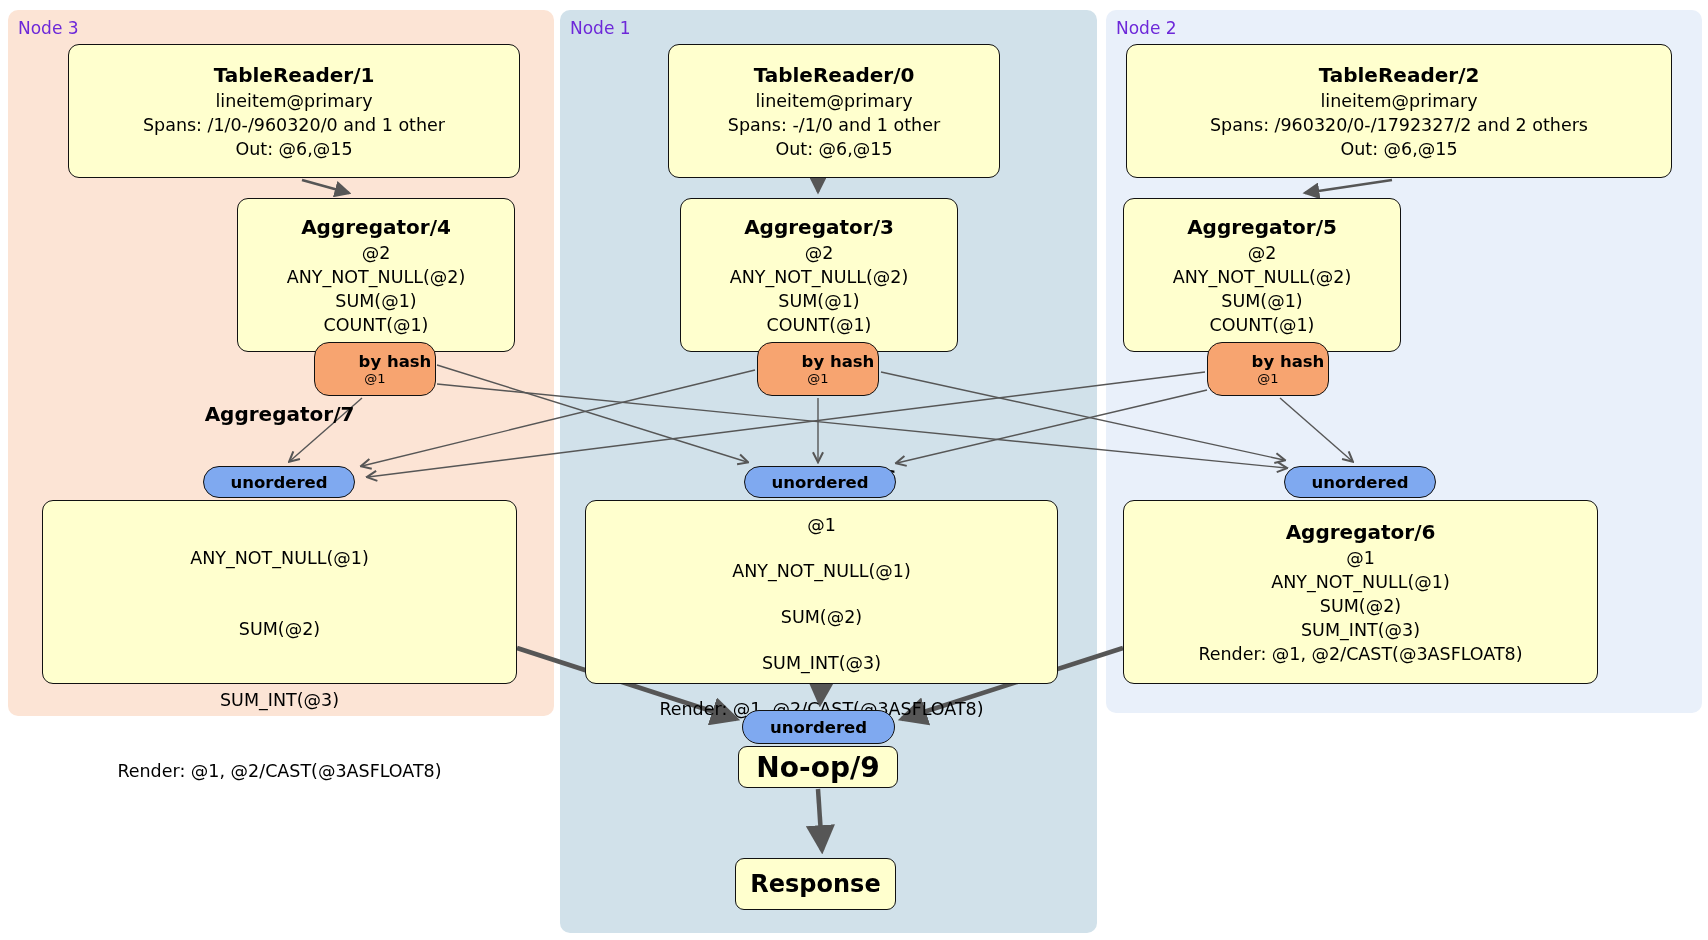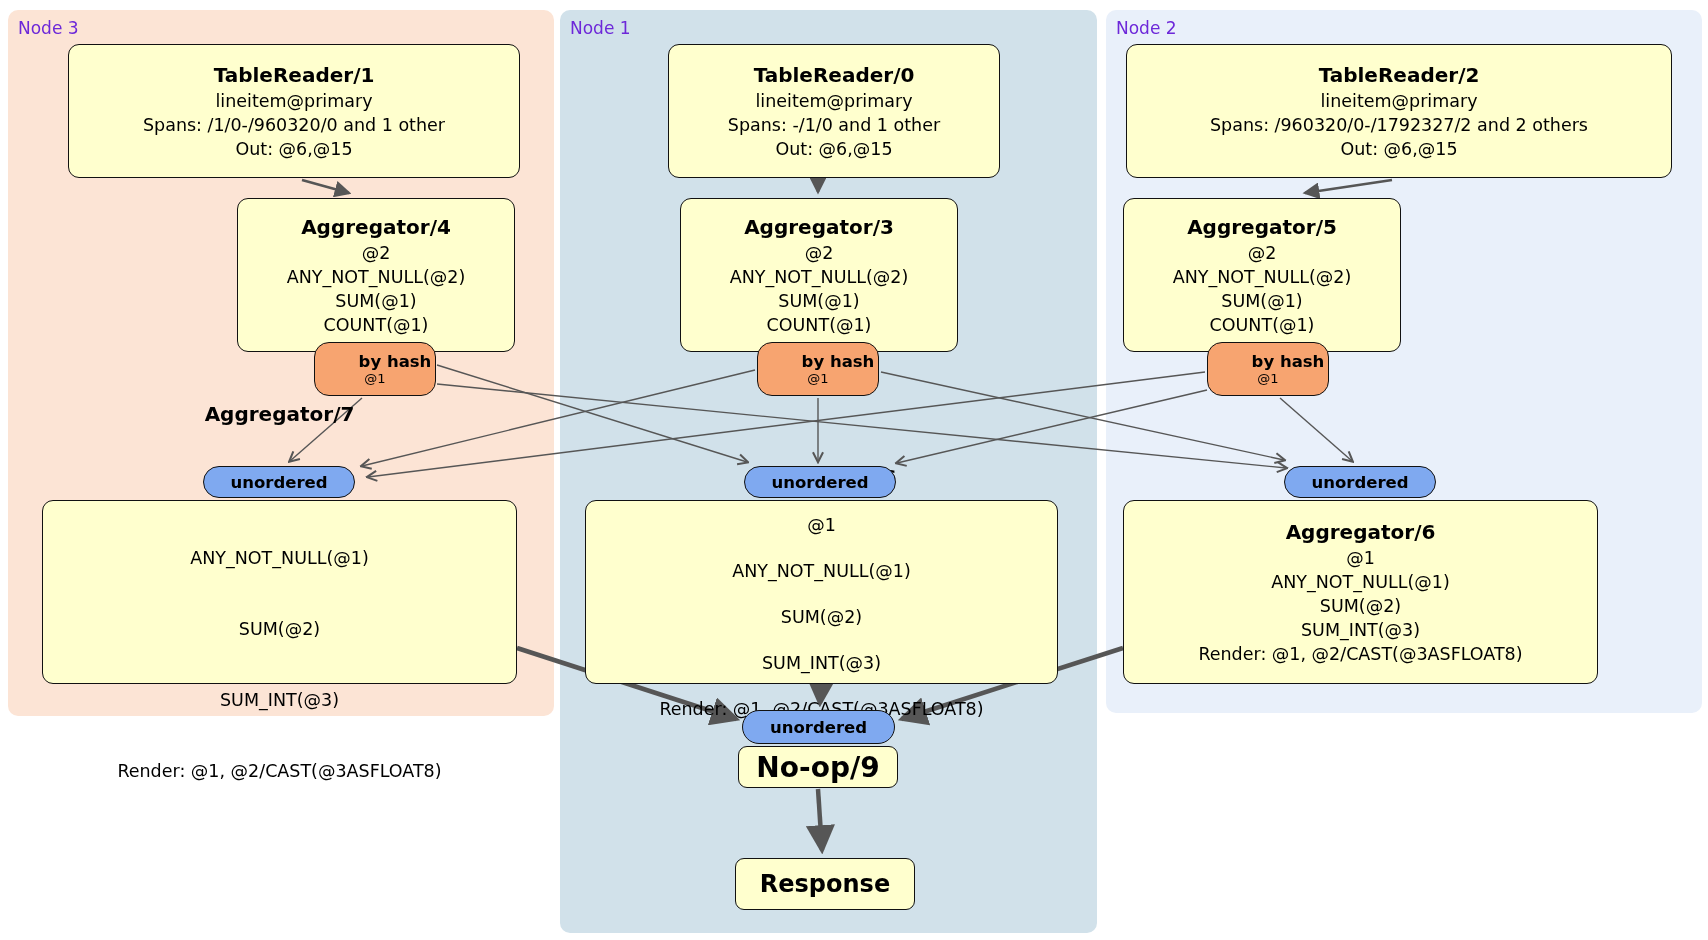--- a/index.html
+++ b/index.html
@@ -183,17 +183,17 @@
     <div class="pline">SUM_INT(@3)</div>
     <div class="pline">Render: @1, @2/CAST(@3ASFLOAT8)</div>
   </div>
 
   <div class="sync" style="left:742px;top:710px;width:153px;height:34px;">
     <span>unordered</span>
   </div>
   <div class="pbox" style="left:738px;top:746px;width:160px;height:42px;border-radius:9px;">
     <div class="ptitle-lg">No-op/9</div>
   </div>
-  <div class="pbox" style="left:735px;top:858px;width:180px;height:52px;border-radius:9px;">
+  <div class="pbox" style="left:735px;top:858px;width:161px;height:52px;border-radius:9px;">
     <div class="ptitle-lg" style="font-size:24px;">Response</div>
   </div>
 
 </div>
 
 </body></html>

